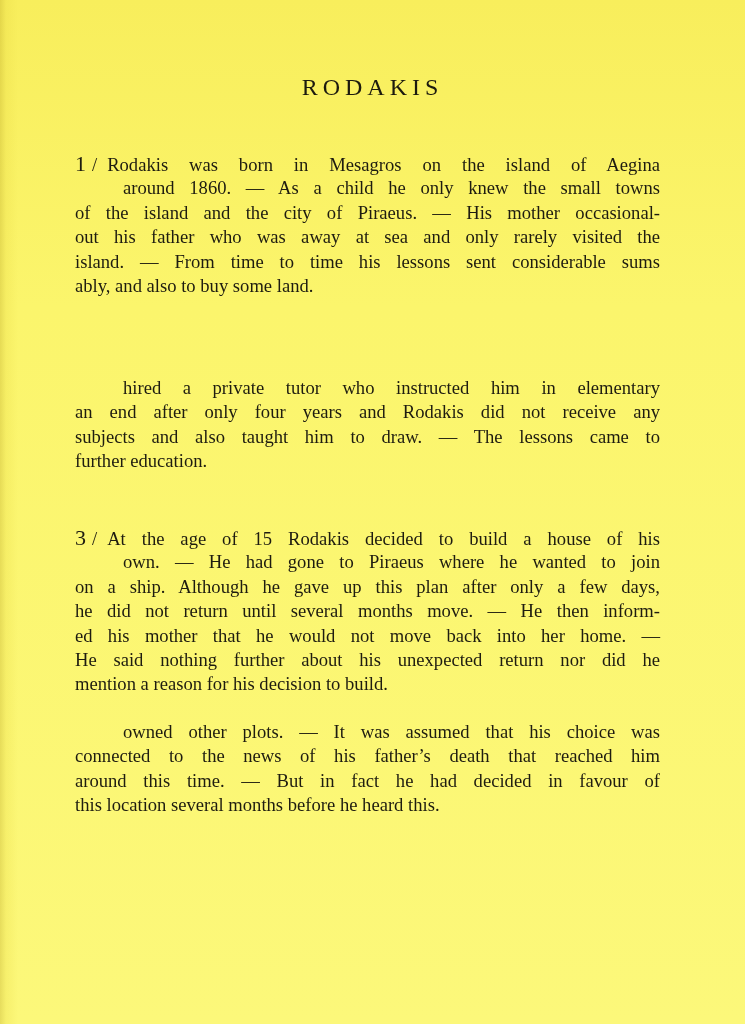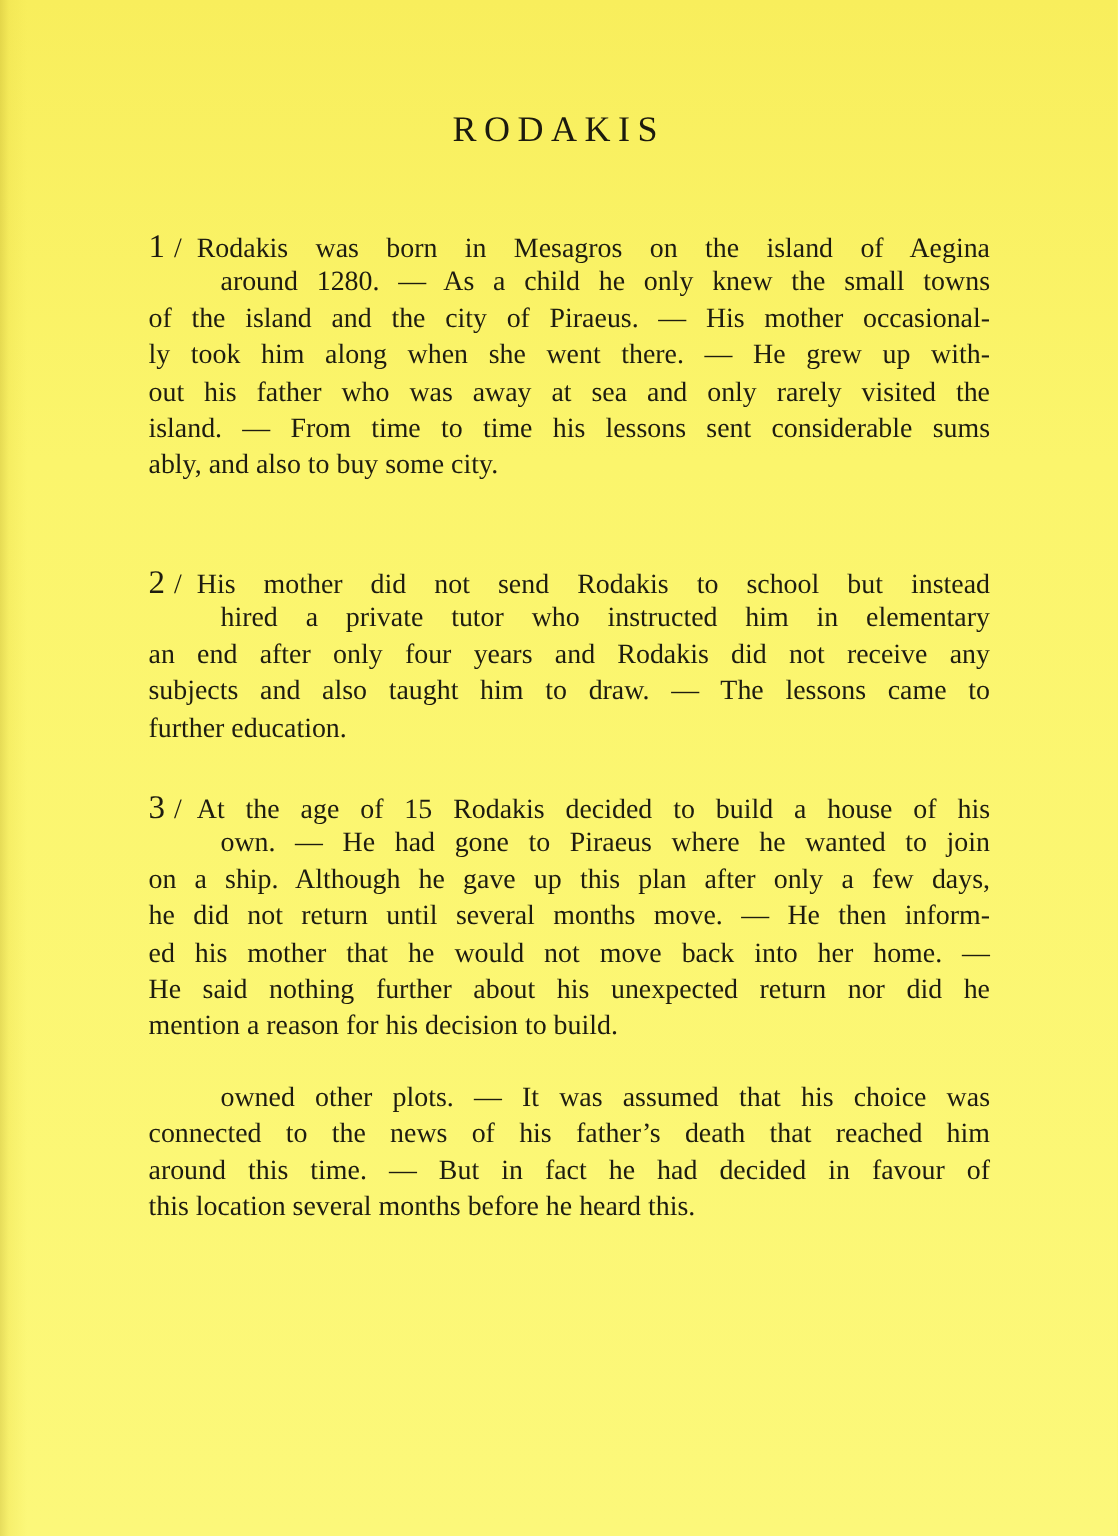--- a/index.html
+++ b/index.html
@@ -42,21 +42,20 @@
       font-size: 18.6px;
       line-height: 24.4px;
       color: #1e1c10;
     }
     .line {
       white-space: nowrap;
       display: block;
       text-align: justify;
       text-align-last: justify;
       height: 24.4px;
-      margin-left: 24px;
     }
     .line.last {
       text-align-last: left;
     }
     .line.indent {
       padding-left: 48px;
     }
     .num {
       font-size: 22px;
       margin-right: 6px;
@@ -67,30 +66,28 @@
   </style>
 </head>
 <body>
 
 <div class="page">
 
   <div class="title">RODAKIS</div>
 
   <div class="section" style="top:152px;">
     <span class="line indent" style="padding-left:0;"><span class="num">1</span><span class="slash">/</span><span>Rodakis was born in Mesagros on the island of Aegina</span></span>
-    <span class="line indent">around 1280. — As a child he only knew the small towns</span>
+    <span class="line indent">around 1860. — As a child he only knew the small towns</span>
     <span class="line">of the island and the city of Piraeus. — His mother occasional-</span>
-    <span class="line">ly took him along when she went there. — He grew up with-</span>
     <span class="line">out his father who was away at sea and only rarely visited the</span>
     <span class="line">island. — From time to time his lessons sent considerable sums</span>
-    <span class="line last">ably, and also to buy some city.</span>
+    <span class="line last">ably, and also to buy some land.</span>
   </div>
 
   <div class="section" style="top:376px;">
-    <span class="line"><span class="num">2</span><span class="slash">/</span><span>His mother did not send Rodakis to school but instead</span></span>
     <span class="line indent">hired a private tutor who instructed him in elementary</span>
     <span class="line">an end after only four years and Rodakis did not receive any</span>
     <span class="line">subjects and also taught him to draw. — The lessons came to</span>
     <span class="line last">further education.</span>
   </div>
 
   <div class="section" style="top:526px;">
     <span class="line"><span class="num">3</span><span class="slash">/</span><span>At the age of 15 Rodakis decided to build a house of his</span></span>
     <span class="line indent">own. — He had gone to Piraeus where he wanted to join</span>
     <span class="line">on a ship. Although he gave up this plan after only a few days,</span>

